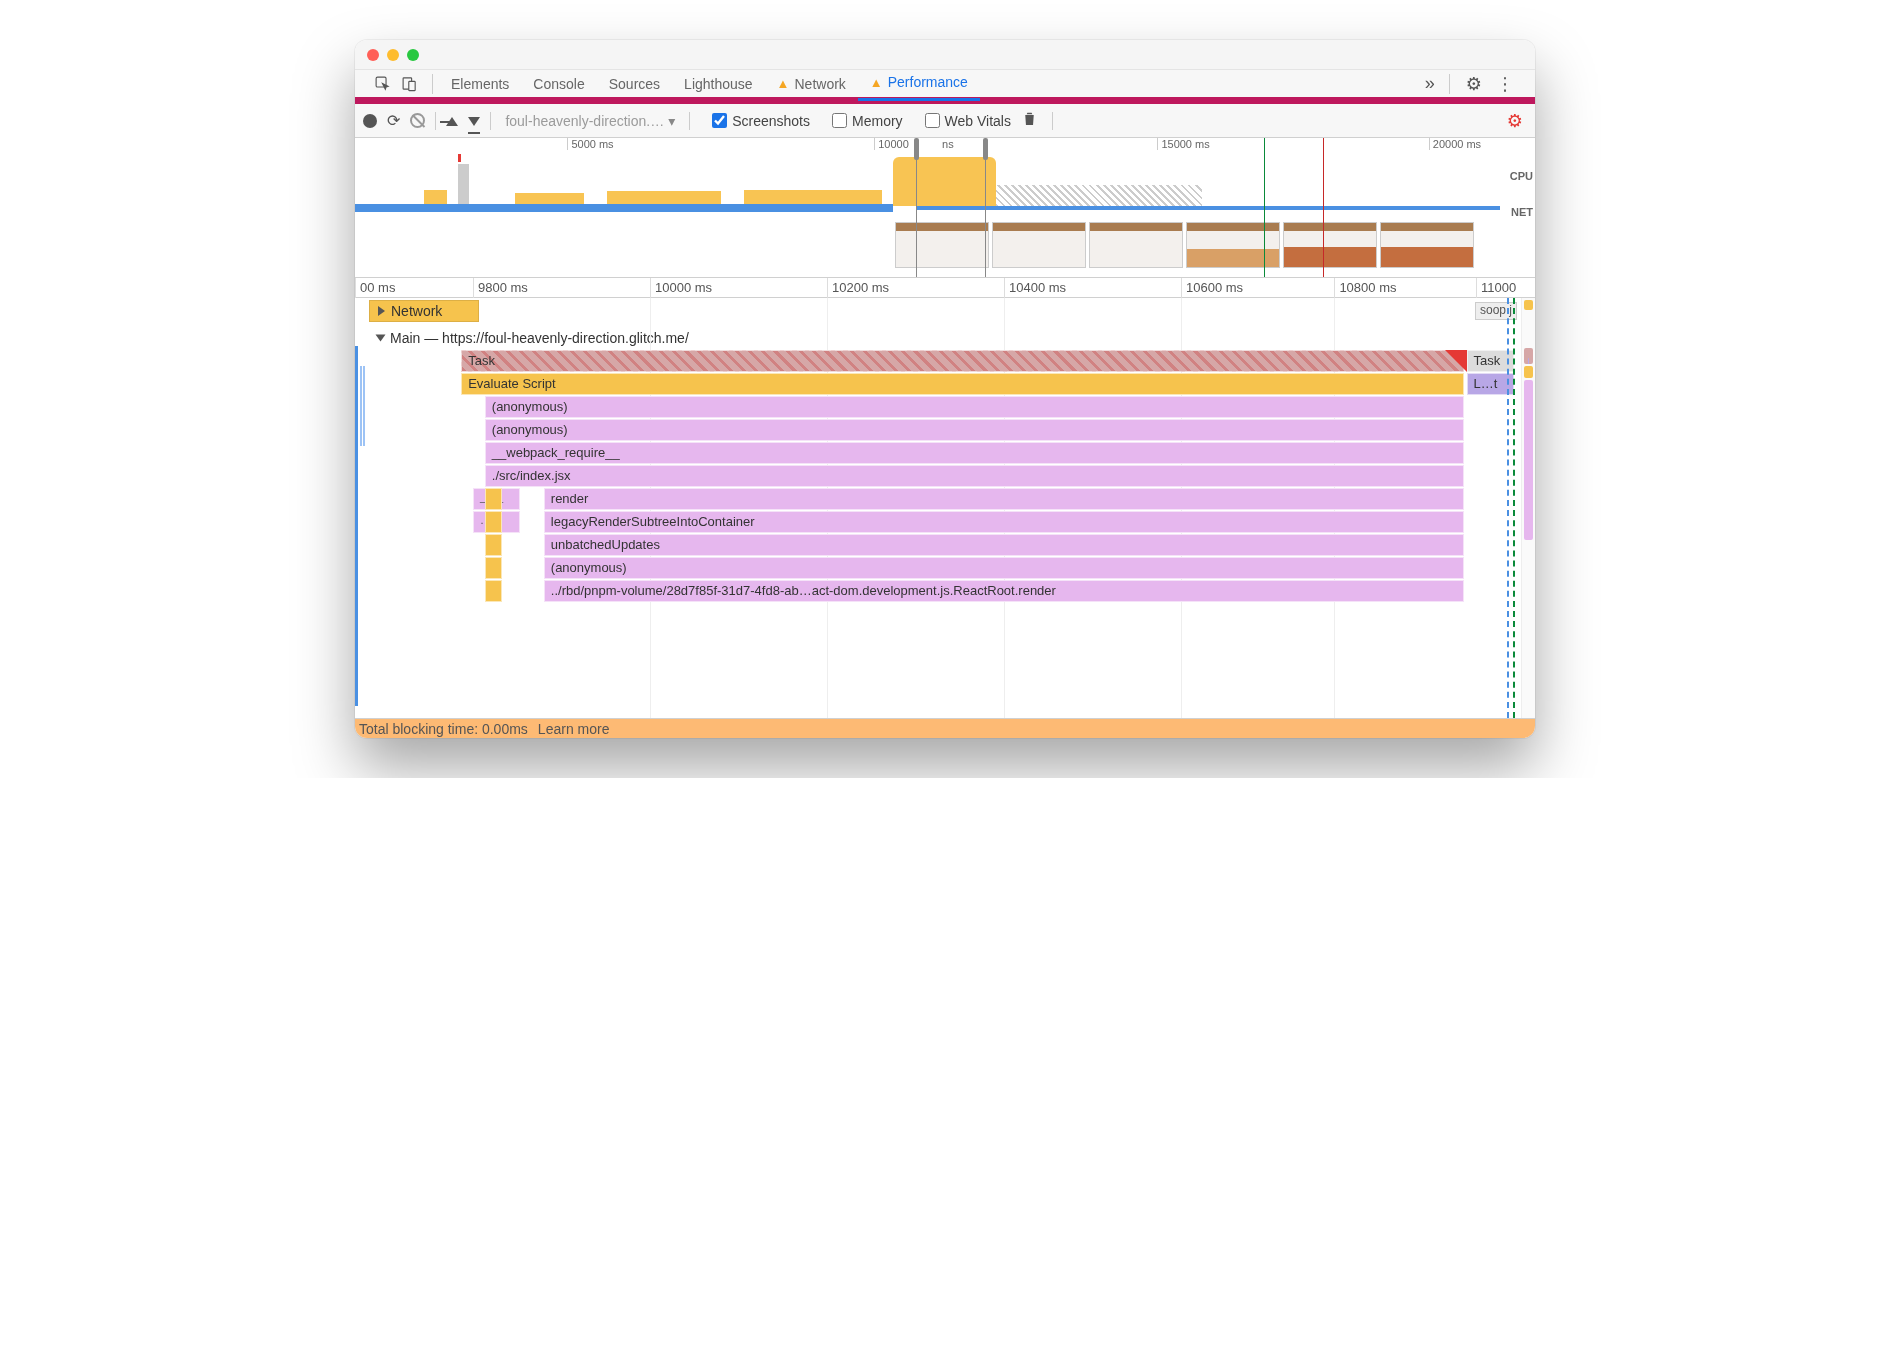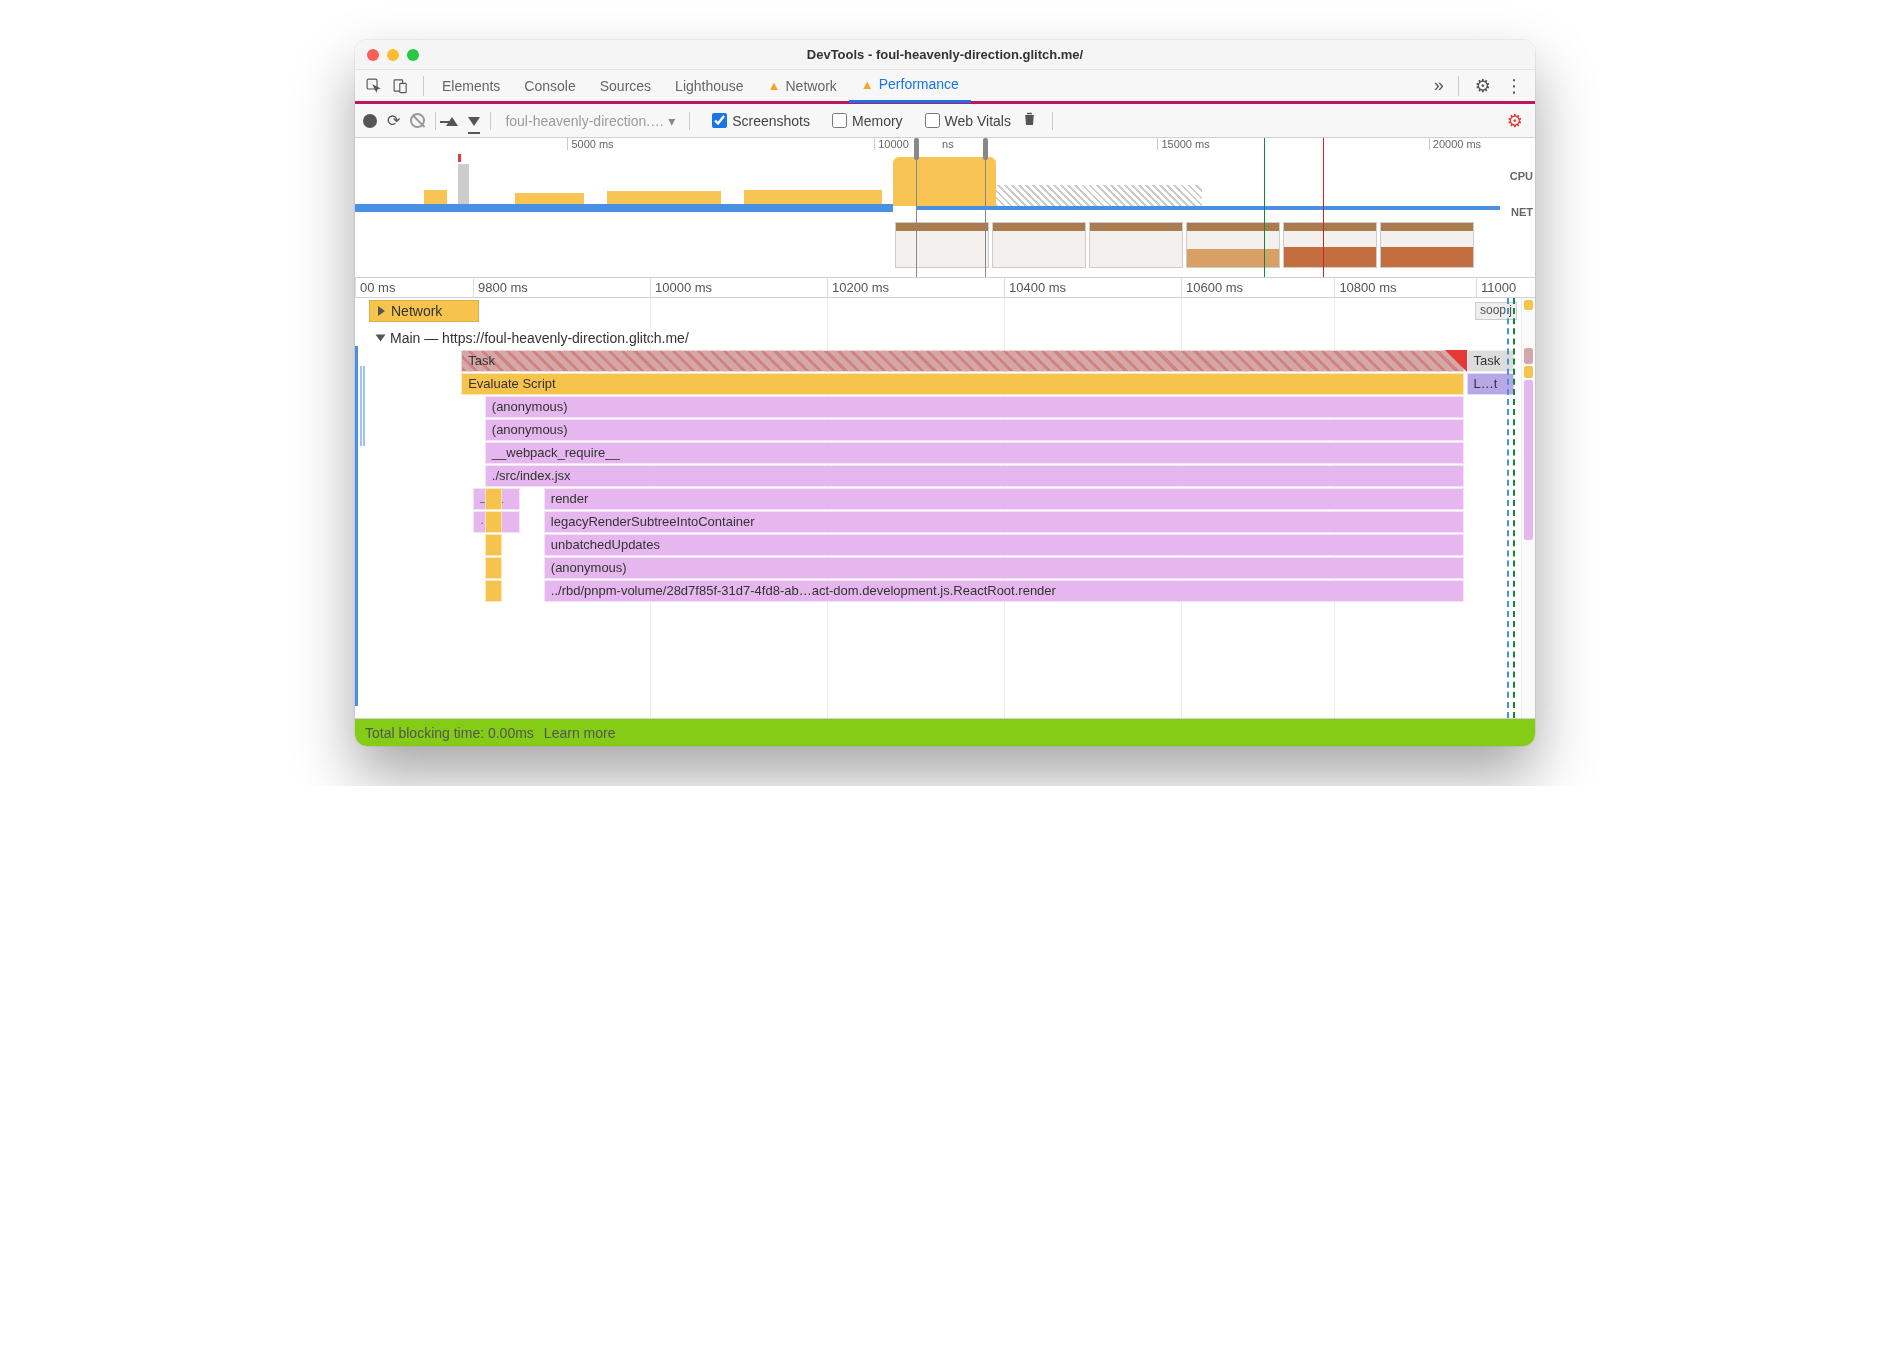--- a/index.html
+++ b/index.html
@@ -33,21 +33,21 @@
   .tl.red { background: #ff5f57; }
   .tl.yellow { background: #febc2e; }
   .tl.green { background: #28c840; }
   .win-title {
     position: absolute; left: 0; right: 0; text-align: center;
     font-size: 13px; color: #333; font-weight: 600; pointer-events: none;
   }
   
   .tabstrip {
     display: flex; align-items: center; height: 34px;
-    border-bottom: 3px solid #be185d; padding: 0 2px;
+    border-bottom: 7px solid #be185d; padding: 0 11px;
     background: #f7f7f7;
   }
   .ts-icons { display: flex; gap: 10px; padding: 0 8px; align-items: center; }
   .ts-sep { width: 1px; height: 20px; background: #ccc; margin: 0 6px; }
   .tabs { display: flex; align-items: stretch; flex: 1; }
   .tab {
     padding: 0 12px; font-size: 14px; color: #666;
     display: flex; align-items: center; gap: 5px;
     height: 34px; cursor: pointer;
   }
@@ -120,23 +120,23 @@
   .block.purple { background: #e6b7ee; }
   .block.layout { background: #b8a7e6; }
   .block.tiny-y { background:#f6c34d; padding:0;}
   .minimap { position:absolute; right:0; top:0; bottom:0; width:14px; background:#fafafa; border-left:1px solid #eee;}
   .mm-chunk { position:absolute; left:2px; right:2px; border-radius:2px;}
   .net-pill { position:absolute; top:2px; height:18px; background:#eee; border:1px solid #ccc; font-size:12px; padding:0 4px; border-radius:0; color:#555;}
   .left-rail { position:absolute; left:0; top:48px; bottom:0; width:12px;}
   .rail-bar { position:absolute; left:0; width:3px; background:#4a90e2;}
   
   .footer {
-    height: 28px; border-top: 1px solid #d0d0d0;
-    display: flex; align-items: center; padding: 0 10px; gap: 10px;
-    font-size: 14px; color: #555; background: #84cc16;
+    height: 20px; border-top: 1px solid #d0d0d0;
+    display: flex; align-items: center; padding: 0 4px; gap: 10px;
+    font-size: 14px; color: #555; background: #fdba74;
   }
   .footer a { color: #555; cursor: pointer;}
   .arrow-up { width:0;height:0;border-left:6px solid transparent;border-right:6px solid transparent;border-bottom:9px solid #555; display:inline-block;}
   .arrow-dn { width:0;height:0;border-left:6px solid transparent;border-right:6px solid transparent;border-top:9px solid #555; display:inline-block; position:relative;}
   .arrow-dn::after{content:"";position:absolute;left:-6px;top:6px;width:12px;height:2px;background:#555;}
   .arrow-up::after{content:"";position:absolute;left:-6px;top:9px;width:12px;height:2px;background:#555;}
   .ban { width:15px;height:15px;border:2px solid #999;border-radius:50%; position:relative; display:inline-block;}
   .ban::after{content:"";position:absolute;left:-2px;top:5px;width:17px;height:2px;background:#999; transform:rotate(45deg);}
   .gear { font-size:18px; }
 </style>
@@ -144,21 +144,20 @@
 <body>
 
 <div class="window">
 
   <div class="titlebar">
     <div class="traffic-lights">
       <div class="tl red"></div>
       <div class="tl yellow"></div>
       <div class="tl green"></div>
     </div>
-    <div class="win-title">DevTools - foul-heavenly-direction.glitch.me/</div>
   </div>
 
   <div class="tabstrip">
     <div class="ts-icons">
       <svg class="icon-svg" viewBox="0 0 24 24">
           <rect x="3" y="3" width="14" height="14" rx="2"></rect>
           <path d="M12 12 l8 4 -3 1 -1 3 z" fill="#555"></path>
         </svg>
       <svg class="icon-svg" viewBox="0 0 24 24">
           <rect x="3" y="4" width="12" height="16" rx="1"></rect>

